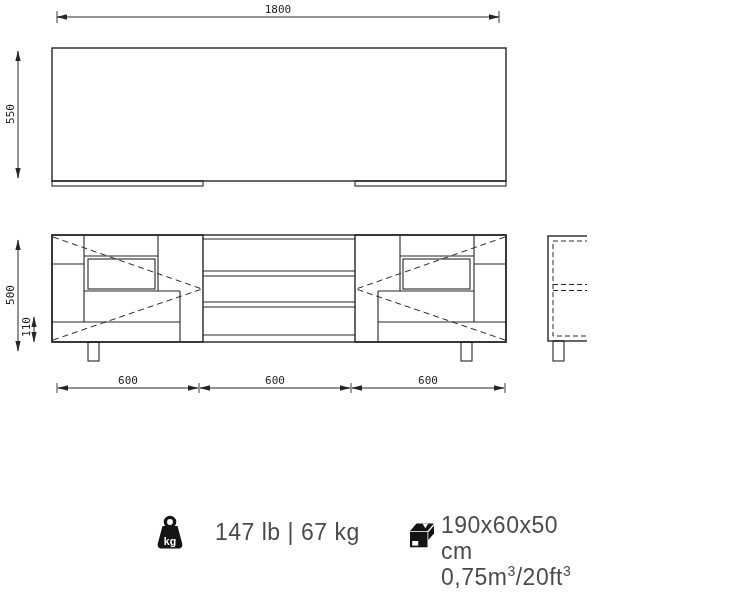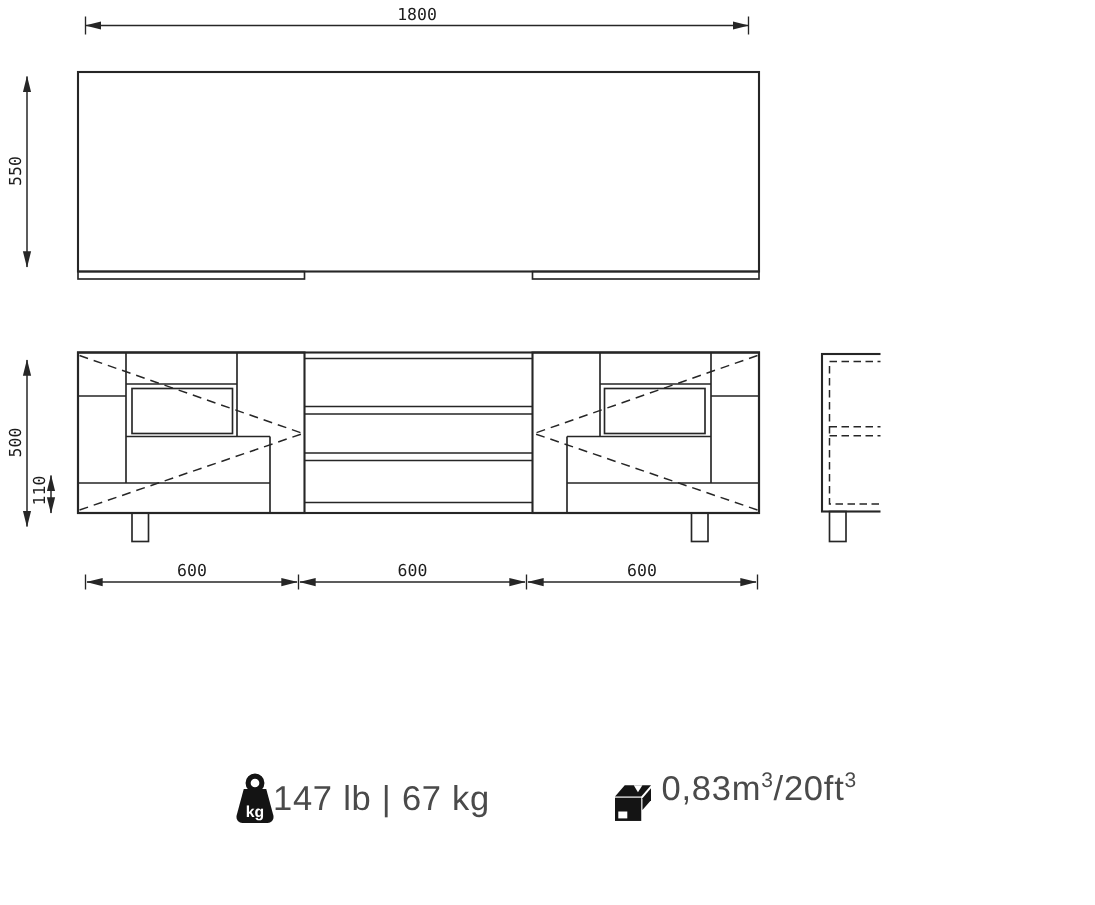--- a/index.html
+++ b/index.html
@@ -113,27 +113,28 @@
       <text class="dimtxt" transform="translate(719,350) rotate(-90)" x="0" y="4">80</text>
     </g>
   </svg>
 
   <svg class="icon" style="left:155px;top:515px;" width="30" height="36" viewBox="0 0 30 36">
     <circle cx="15" cy="7" r="4.6" fill="none" stroke="#141414" stroke-width="3.4"></circle>
     <path d="M7.5,11 L22.5,11 L27.2,28.5 C27.9,31.4 26.1,33.6 23.4,33.6 L6.6,33.6 C3.9,33.6 2.1,31.4 2.8,28.5 Z" fill="#141414"></path>
     <text x="15" y="29.5" text-anchor="middle" fill="#ffffff" font-size="10.5" font-weight="bold" font-family="Liberation Sans, sans-serif">kg</text>
   </svg>
 
-  <div class="info-text" style="left:182px;top:519px;">147 lb | 67 kg</div>
+  <div class="info-text" style="left:215px;top:519px;">147 lb | 67 kg</div>
 
   <svg class="icon" style="left:408px;top:520px;" width="30" height="30" viewBox="0 0 30 30">
     <polygon points="2,11 8.5,3.5 26,3.5 19.5,11" fill="#141414"></polygon>
     <polygon points="14.5,3.5 17.3,8.2 20.3,3.5" fill="#ffffff"></polygon>
     <rect x="2" y="11.8" width="17.5" height="15.5" fill="#141414"></rect>
     <polygon points="20.3,12.2 26,5.5 26,13.5 20.3,20" fill="#141414"></polygon>
     <rect x="4.2" y="21" width="6" height="4.6" fill="#ffffff"></rect>
   </svg>
 
   <div class="info-text pkg-lines" style="left:441px;top:512px;">
-    <div><span>0,83m</span><sup>3</sup><span>/20ft</span><sup>3</sup></div>
+    <div>190x60x50 cm</div>
+    <div><span>0,75m</span><sup>3</sup><span>/20ft</span><sup>3</sup></div>
   </div>
 
 </div>
 
 </body></html>

